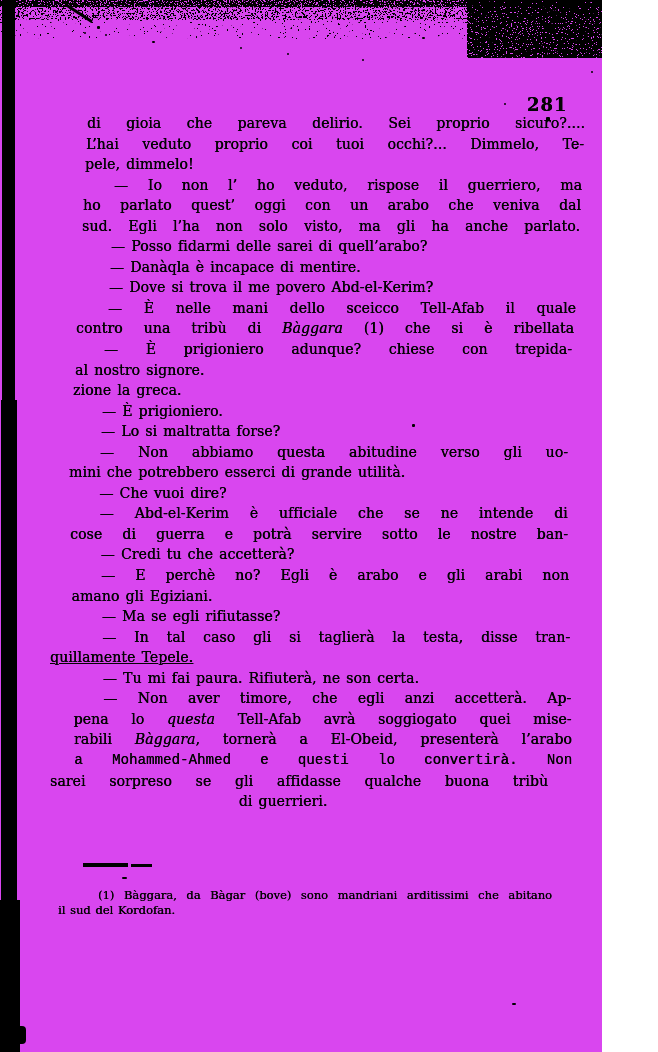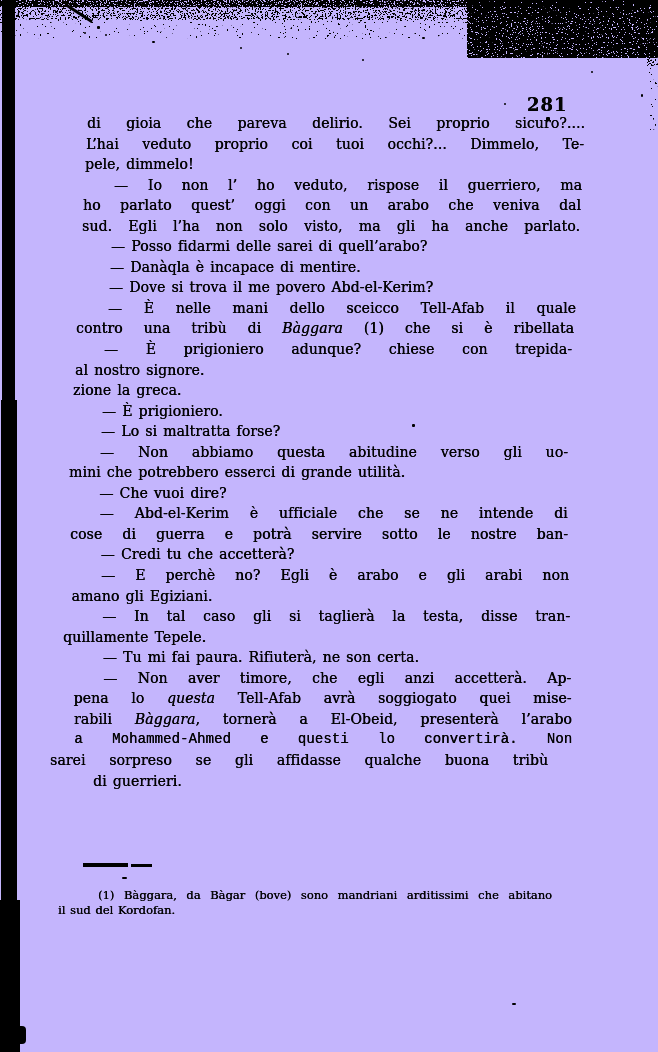--- a/index.html
+++ b/index.html
@@ -1,17 +1,17 @@
 <!DOCTYPE html>
 <html><head>
 <meta charset="utf-8">
 <style>
   html,body{margin:0;padding:0;background:#ffffff;}
   .page{
-    position:relative;width:658px;height:1052px;background:#c4b5fd;
+    position:relative;width:602px;height:1052px;background:#d946ef;
     overflow:hidden;font-family:"DejaVu Serif", serif;color:#040404;
   }
   
   .bar{position:absolute;background:#000;}
   
   .noise{position:absolute;left:0;top:0;pointer-events:none;}
   .streak{position:absolute;left:66px;top:3px;width:32px;height:3px;background:#000;
           transform:rotate(33deg);transform-origin:left top;}
   .dot{position:absolute;background:#000;border-radius:1px;}
   
@@ -101,29 +101,30 @@
       <div class="line in" style="margin-left: 72px;"><span>— È prigioniero.</span></div>
       <div class="line in" style="margin-left: 71px;"><span>— Lo si maltratta forse?</span></div>
       <div class="line j in" style="margin-left: 70px;"><span>— Non abbiamo questa abitudine verso gli uo-</span></div>
       <div class="line" style="margin-left: 69px;"><span>mini che potrebbero esserci di grande utilità.</span></div>
       <div class="line in" style="margin-left: 69.35px;"><span>— Che vuoi dire?</span></div>
       <div class="line j in" style="margin-left: 69.7px;"><span>— Abd-el-Kerim è ufficiale che se ne intende di</span></div>
       <div class="line j" style="margin-left: 70.05px;"><span>cose di guerra e potrà servire sotto le nostre ban-</span></div>
       <div class="line in" style="margin-left: 70.75px;"><span>— Credi tu che accetterà?</span></div>
       <div class="line j in" style="margin-left: 71.1px;"><span>— E perchè no? Egli è arabo e gli arabi non</span></div>
       <div class="line" style="margin-left: 71.45px;"><span>amano gli Egiziani.</span></div>
+      <div class="line in" style="margin-left: 71.8px;"><span>— Ma se egli rifiutasse?</span></div>
       <div class="line j in" style="margin-left: 72.15px;"><span>— In tal caso gli si taglierà la testa, disse tran-</span></div>
-      <div class="line" style="margin-left: 63px;"><span>quillamente Tepele.</span></div>
+      <div class="line" style="margin-left: 50px; text-decoration: underline;"><span>quillamente Tepele.</span></div>
       <div class="line in" style="margin-left: 72.85px;"><span>— Tu mi fai paura. Rifiuterà, ne son certa.</span></div>
       <div class="line j in" style="margin-left: 73.2px;"><span>— Non aver timore, che egli anzi accetterà. Ap-</span></div>
       <div class="line j" style="margin-left: 73.55px;"><span>pena lo </span><span class="it">questa</span><span> Tell-Afab avrà soggiogato quei mise-</span></div>
       <div class="line j" style="margin-left: 73.9px;"><span>rabili </span><span class="it">Bàggara</span><span>, tornerà a El-Obeid, presenterà l’arabo</span></div>
       <div class="line j" style="margin-left: 74.25px; font-family: Liberation Mono, monospace;"><span>a Mohammed-Ahmed e questi lo convertirà. Non</span></div>
       <div class="line j" style="margin-left: 50px;"><span>sarei sorpreso se gli affidasse qualche buona tribù</span></div>
-      <div class="line" style="margin-left: 93px;"><span>di guerrieri.</span></div>
+      <div class="line" style="margin-left: 34px; text-align: center;"><span>di guerrieri.</span></div>
     </div>
 
   <div class="fn-rule-a"></div>
   <div class="fn-rule-b"></div>
 
   <div class="footnote">
       <div class="line j in"><span>(1) Bàggara, da Bàgar (bove) sono mandriani arditissimi che abitano</span></div>
       <div class="line"><span>il sud del Kordofan.</span></div>
     </div>
 

